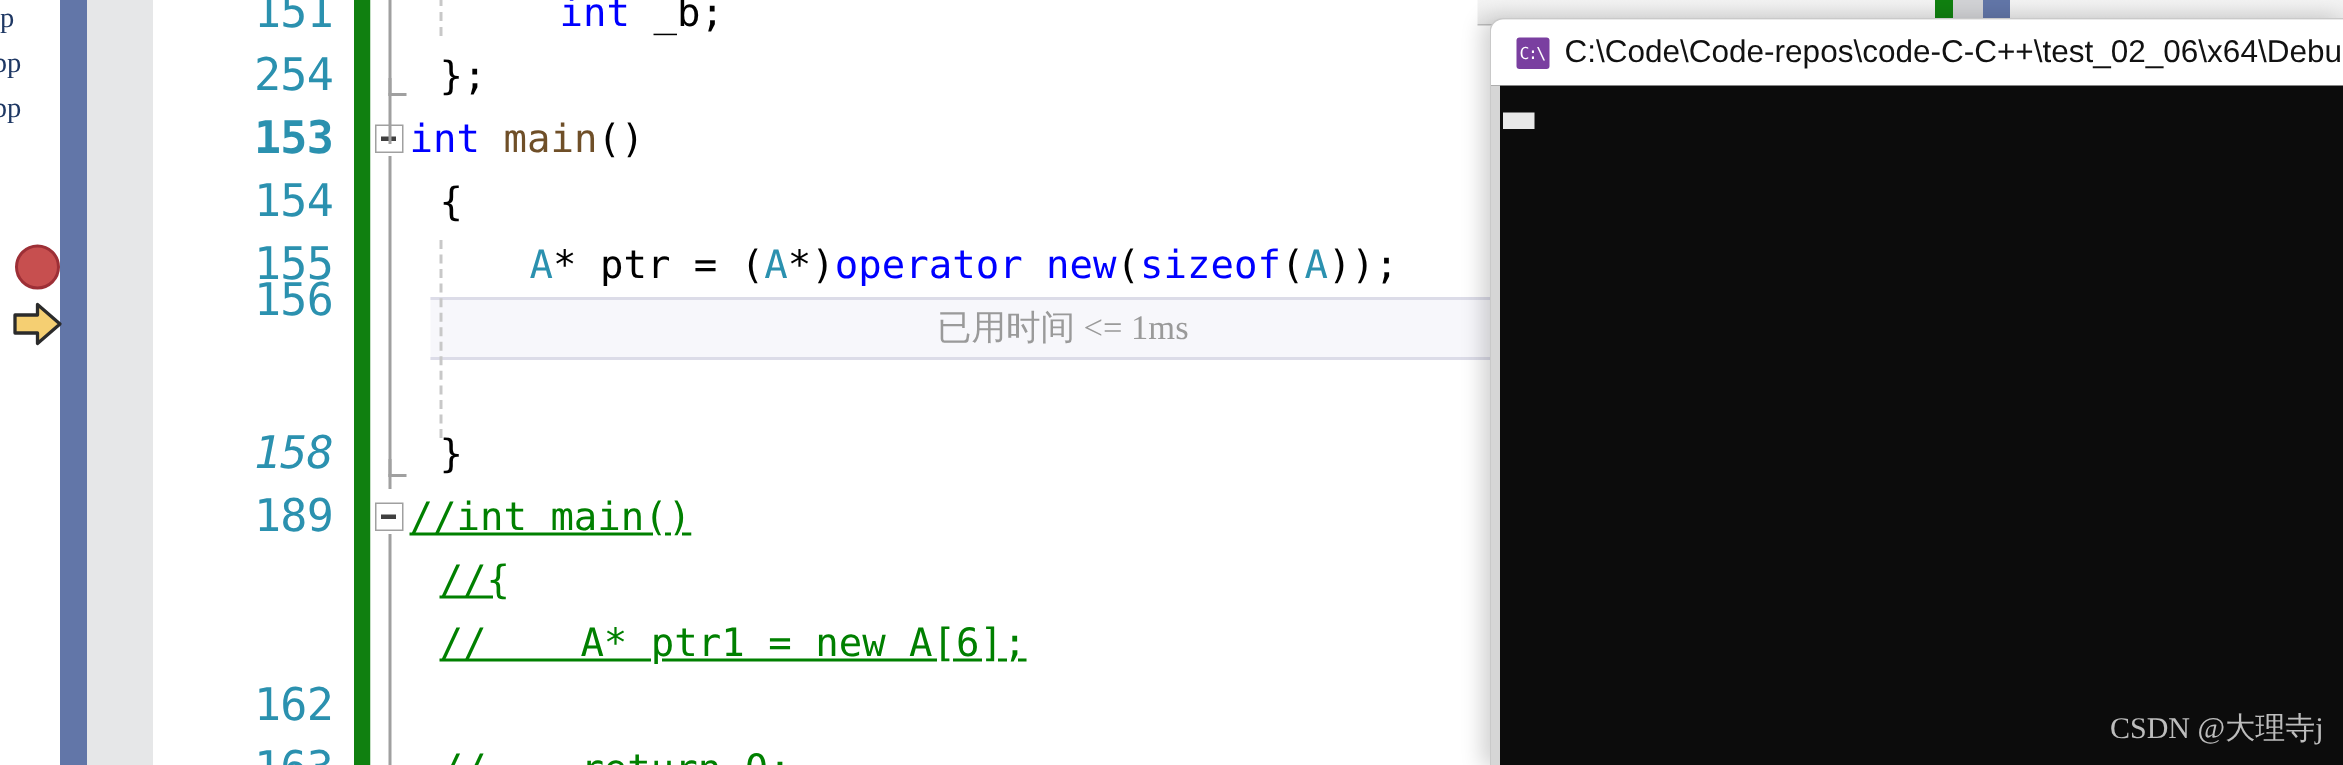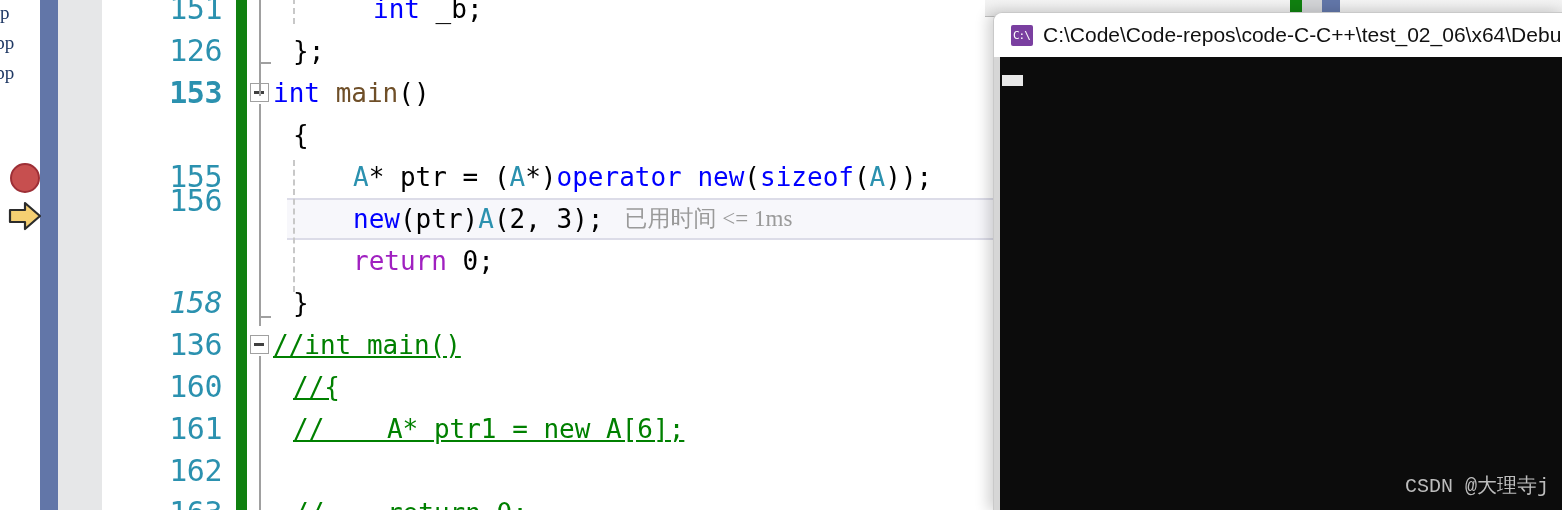--- a/index.html
+++ b/index.html
@@ -276,21 +276,21 @@
     left: 8px; top: 18px;
     width: 21px; height: 11px;
     background: #e8e8e8;
   }
   #csdn-watermark {
     position: absolute;
     right: 14px; bottom: 12px;
     color: #bdbdbd;
     font-size: 20px;
     white-space: nowrap;
-    font-family: Liberation Mono, monospace;
+    font-family: Liberation Serif, serif;
   }
 </style>
 </head>
 <body>
 
 <div id="vs-editor">
 
   <div id="left-file-strip">
     <div class="left-file-item lf0">cpp</div>
     <div class="left-file-item lf1">.cpp</div>
@@ -301,45 +301,42 @@
   <div id="slate-strip"></div>
 
   <div id="indicator-gutter"></div>
   <div id="breakpoint-glyph"></div>
   <svg id="current-stmt-arrow" viewBox="0 0 34 32">
     <path d="M2 10 H17 V3 L32 16 L17 29 V22 H2 Z" fill="#f5cf72" stroke="#2b2b2b" stroke-width="2.2" stroke-linejoin="round"></path>
   </svg>
 
   <div id="line-numbers">
       <div class="line-number" style="top: -12px;">151</div>
-      <div class="line-number" style="top: 30px;">126</div>
+      <div class="line-number" style="top: 30px;">254</div>
       <div class="line-number" style="top: 72px; font-weight: bold;">153</div>
+      <div class="line-number" style="top: 114px;">154</div>
       <div class="line-number" style="top: 156px;">155</div>
       <div class="line-number" style="top: 180px;">156</div>
       <div class="line-number" style="top: 282px; font-style: italic;">158</div>
-      <div class="line-number" style="top: 324px;">136</div>
-      <div class="line-number" style="top: 366px;">160</div>
-      <div class="line-number" style="top: 408px;">161</div>
+      <div class="line-number" style="top: 324px;">189</div>
       <div class="line-number" style="top: 450px;">162</div>
       <div class="line-number" style="top: 492px;">163</div>
     </div>
 
   <div id="change-bar"></div>
 
   <div id="code-surface">
     <div id="active-line-band" style="top: 198px;"></div>
   <div class="code-line" style="top: -12px; left: 126px;"><span class="tok-kw">int</span><span class="tok-plain"> _b;</span></div>
       <div class="code-line" style="top: 30px; left: 46px;"><span class="tok-plain">};</span></div>
       <div class="code-line" style="top: 72px; left: 26px;"><span class="tok-kw">int</span><span class="tok-plain"> </span><span class="tok-class">main</span><span class="tok-plain">()</span></div>
       <div class="collapse-box" style="top: 83px; left: 3px;"></div>
       <div class="code-line" style="top: 114px; left: 46px;"><span class="tok-plain">{</span></div>
       <div class="code-line" style="top: 156px; left: 106px;"><span class="tok-type">A</span><span class="tok-plain">* ptr = (</span><span class="tok-type">A</span><span class="tok-plain">*)</span><span class="tok-kw">operator new</span><span class="tok-plain">(</span><span class="tok-kw">sizeof</span><span class="tok-plain">(</span><span class="tok-type">A</span><span class="tok-plain">));</span></div>
-      <div class="code-line" style="top: 198px; left: 106px;"><span class="tok-kw">new</span><span class="tok-plain">(ptr)</span><span class="tok-type">A</span><span class="tok-plain">(2, 3);</span></div>
       <div id="elapsed-hint" style="top: 198px; left: 377.6px;">已用时间 &lt;= 1ms</div>
-      <div class="code-line" style="top: 240px; left: 106px;"><span class="tok-ctrl">return</span><span class="tok-plain"> 0;</span></div>
       <div class="code-line" style="top: 282px; left: 46px;"><span class="tok-plain">}</span></div>
       <div class="code-line" style="top: 324px; left: 26px;"><span class="tok-comment">//int main()</span></div>
       <div class="collapse-box" style="top: 335px; left: 3px;"></div>
       <div class="code-line" style="top: 366px; left: 46px;"><span class="tok-comment">//{</span></div>
       <div class="code-line" style="top: 408px; left: 46px;"><span class="tok-comment">//    A* ptr1 = new A[6];</span></div>
       <div class="code-line" style="top: 492px; left: 46px;"><span class="tok-comment">//    return 0;</span></div>
       <div class="outline-rule" style="left: 12px; top: -22px; height: 118px;"></div>
       <div class="outline-elbow" style="left: 12px; top: 52px; height: 10px;"></div>
       <div class="outline-rule" style="left: 12px; top: 104px; height: 222px;"></div>
       <div class="outline-elbow" style="left: 12px; top: 306px; height: 10px;"></div>

